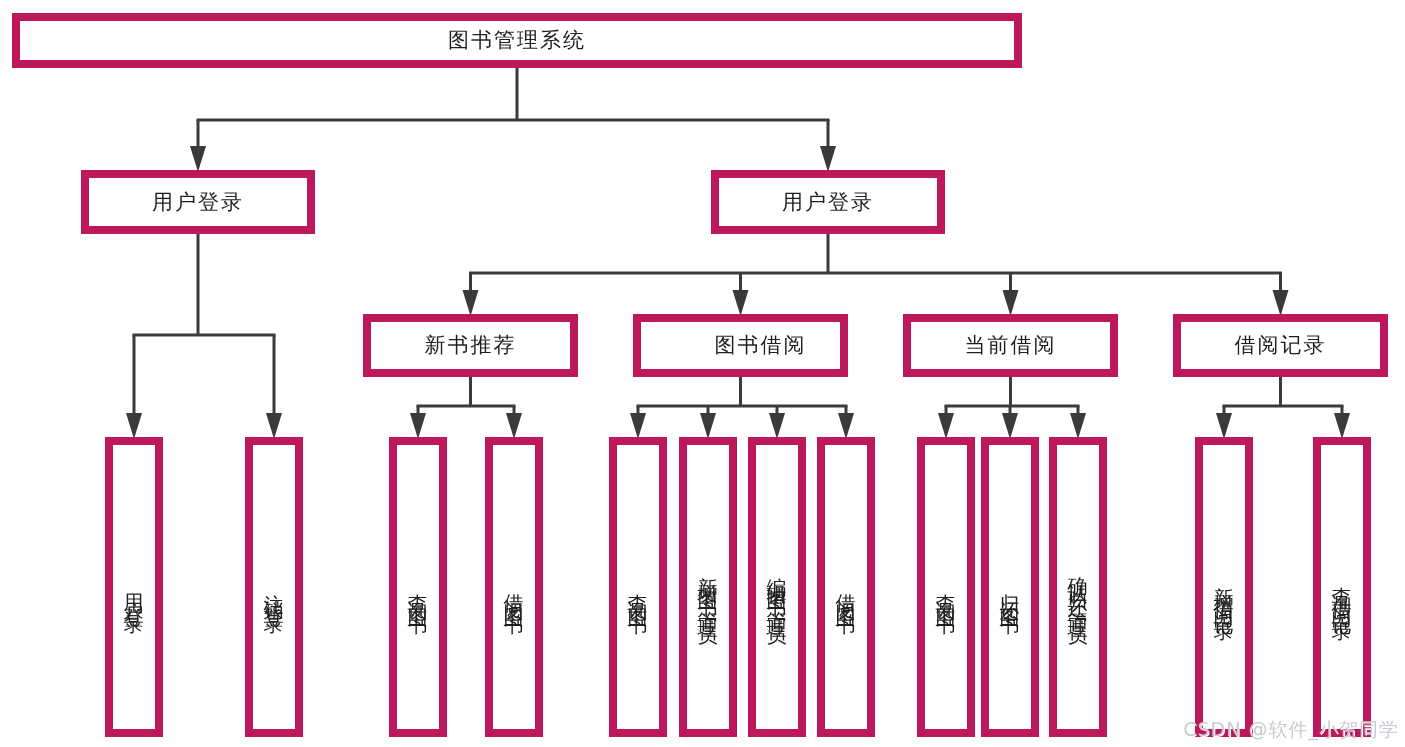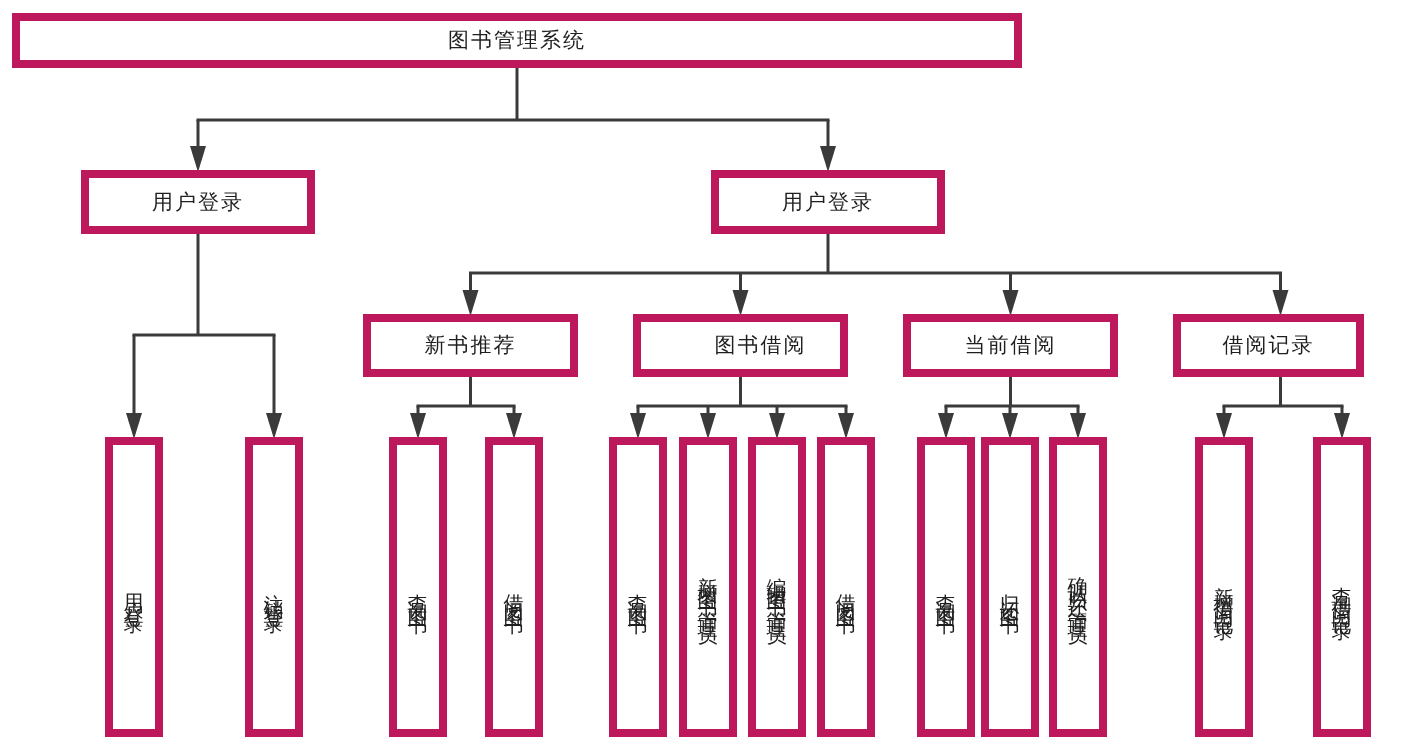--- a/index.html
+++ b/index.html
@@ -126,17 +126,18 @@
       <div class="node v" style="left: 485px; top: 437px; width: 58px; height: 300px;">借阅图书</div>
       <div class="node h" style="left: 633px; top: 314px; width: 215px; height: 63px; padding-left: 40px;">图书借阅</div>
       <div class="node v" style="left: 609px; top: 437px; width: 58px; height: 300px;">查询图书</div>
       <div class="node v" style="left: 679px; top: 437px; width: 58px; height: 300px;">新增图书（管理员）</div>
       <div class="node v" style="left: 748px; top: 437px; width: 58px; height: 300px;">编辑图书（管理员）</div>
       <div class="node v" style="left: 817px; top: 437px; width: 58px; height: 300px;">借阅图书</div>
       <div class="node h" style="left: 903px; top: 314px; width: 215px; height: 63px; text-align: right;">当前借阅</div>
       <div class="node v" style="left: 917px; top: 437px; width: 58px; height: 300px;">查询图书</div>
       <div class="node v" style="left: 981px; top: 437px; width: 58px; height: 300px;">归还图书</div>
       <div class="node v" style="left: 1049px; top: 437px; width: 58px; height: 300px;">确认归还（管理员）</div>
-      <div class="node h" style="left: 1173px; top: 314px; width: 191px; height: 63px;">借阅记录</div>
+      <div class="node h" style="left: 1173px; top: 314px; width: 215px; height: 63px;">借阅记录</div>
       <div class="node v" style="left: 1195px; top: 437px; width: 58px; height: 300px;">新增借阅记录</div>
       <div class="node v" style="left: 1313px; top: 437px; width: 58px; height: 300px;">查询借阅记录</div>
     </div>
+  <div id="watermark">CSDN @软件_小贺同学</div>
 </div>
 
 </body></html>

